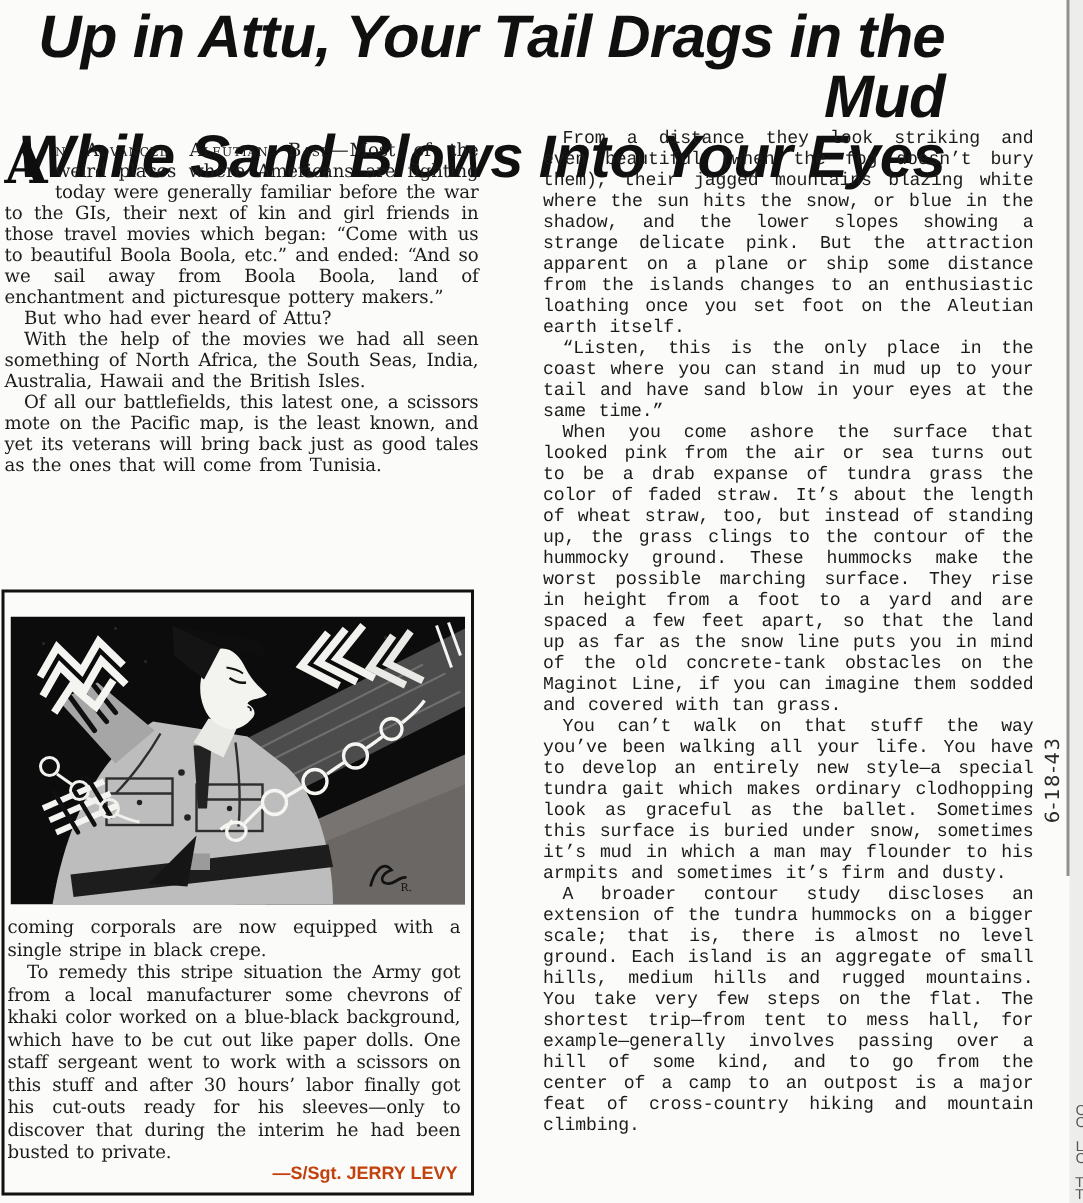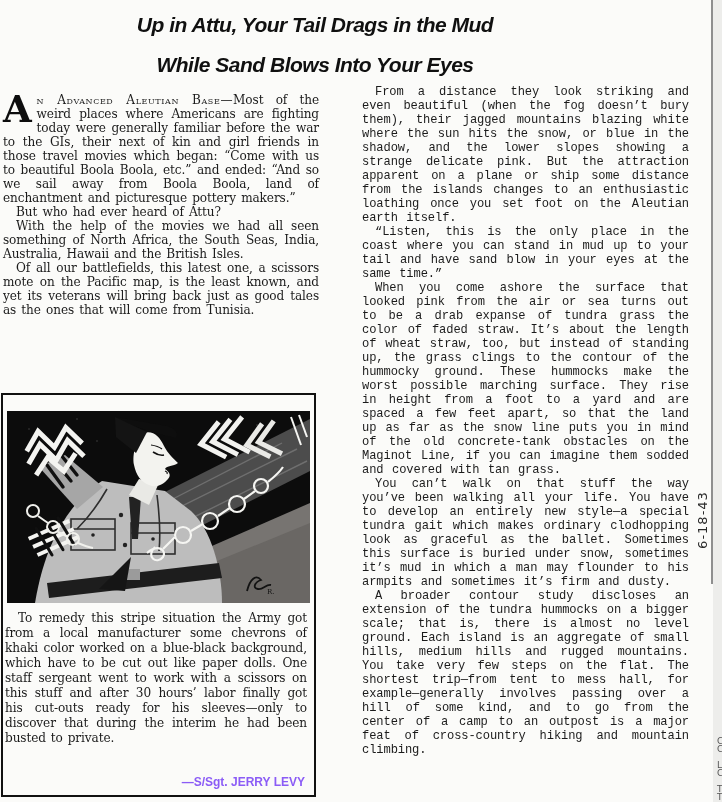--- a/index.html
+++ b/index.html
@@ -3,23 +3,23 @@
 <meta charset="utf-8">
 <style>
   html,body{margin:0;padding:0;}
   body{
     width:722px;height:802px;position:relative;overflow:hidden;
     background:#fbfbf9;color:#1b1b1b;
     font-family:"DejaVu Serif",serif;
   }
   
   .headline{
-    position:absolute;top:5px;left:0;width:630px;text-align:center;
+    position:absolute;top:5px;left:0;width:630px;text-align:right;
     font-family:"Liberation Sans",sans-serif;font-weight:bold;font-style:italic;
-    font-size:21px;line-height:40px;color:#101010;letter-spacing:-.5px;
+    font-size:40px;line-height:40px;color:#101010;letter-spacing:-.5px;
   }
   
   .col{position:absolute;text-align:justify;}
   .col p{margin:0;font-size:12.1px;line-height:14px;letter-spacing:-.1px;word-spacing:1.4px;}
   .col p.ind{text-indent:13px;}
   .col-left{top:93px;left:3px;width:316px;}
   .col-right{top:85px;left:362px;width:327px;font-family:Liberation Mono, monospace;}
   .dropcap{
     float:left;font-weight:bold;font-size:37px;line-height:29px;
     padding:2px 5px 0 0;color:#0d0d0d;
@@ -29,21 +29,21 @@
   .figure-box{
     position:absolute;left:1px;top:393px;width:311px;height:400px;
     border:2px solid #111;background:#fbfbf9;overflow:hidden;
   }
   .illustration{position:absolute;left:4px;top:16px;width:303px;height:192px;display:block;}
   .caption{position:absolute;left:2px;top:216px;width:302px;text-align:justify;}
   .caption p{margin:0;font-size:12.1px;line-height:15px;letter-spacing:-.1px;word-spacing:1.2px;}
   .caption p.ind{text-indent:13px;}
   .byline{
     position:absolute;right:9px;bottom:6px;
-    font-family:"Liberation Sans",sans-serif;font-weight:bold;font-size:12px;color:#8b5cf6;
+    font-family:"Liberation Sans",sans-serif;font-weight:bold;font-size:12px;color:#c2410c;
   }
   
   .edge-strip{position:absolute;left:713px;top:0;width:9px;height:802px;background:#ededeb;}
   .edge-rule{position:absolute;left:711px;top:0;width:2px;height:584px;background:#8f8f8f;}
   .date-stamp{
     position:absolute;left:657px;top:513px;width:90px;height:14px;
     transform:rotate(-90deg);transform-origin:50% 50%;
     font-family:"DejaVu Sans",sans-serif;font-size:13px;letter-spacing:1px;color:#2a2a2a;
     text-align:center;
   }
@@ -195,20 +195,21 @@
         <path d="M292,4 l8,22"></path>
     </g>
 
     <polygon points="92,178 124,146 118,180" fill="#151515"></polygon>
 
     <path d="M240,180 c3,-12 9,-17 14,-11 c-6,2 -9,8 -3,9 c5,1 8,-5 13,-4" stroke="#121212" stroke-width="1.8" fill="none"></path>
     <text x="260" y="183" font-size="7" fill="#121212">R.</text>
   </svg>
   <div class="caption">
 
+  <p class="cap-p">coming corporals are now equipped with a single stripe in black crepe.</p>
       <p class="cap-p ind">To remedy this stripe situation the Army got from a local manufacturer some chevrons of khaki color worked on a blue-black background, which have to be cut out like paper dolls. One staff sergeant went to work with a scissors on this stuff and after 30 hours’ labor finally got his cut-outs ready for his sleeves—only to discover that during the interim he had been busted to private.</p>
     </div>
   <div class="byline">—S/Sgt. JERRY LEVY</div>
 </div>
 
 <div class="edge-strip"></div>
 <div class="edge-rule"></div>
 <div class="date-stamp">6-18-43</div>
 <div class="edge-marks">C
 C

